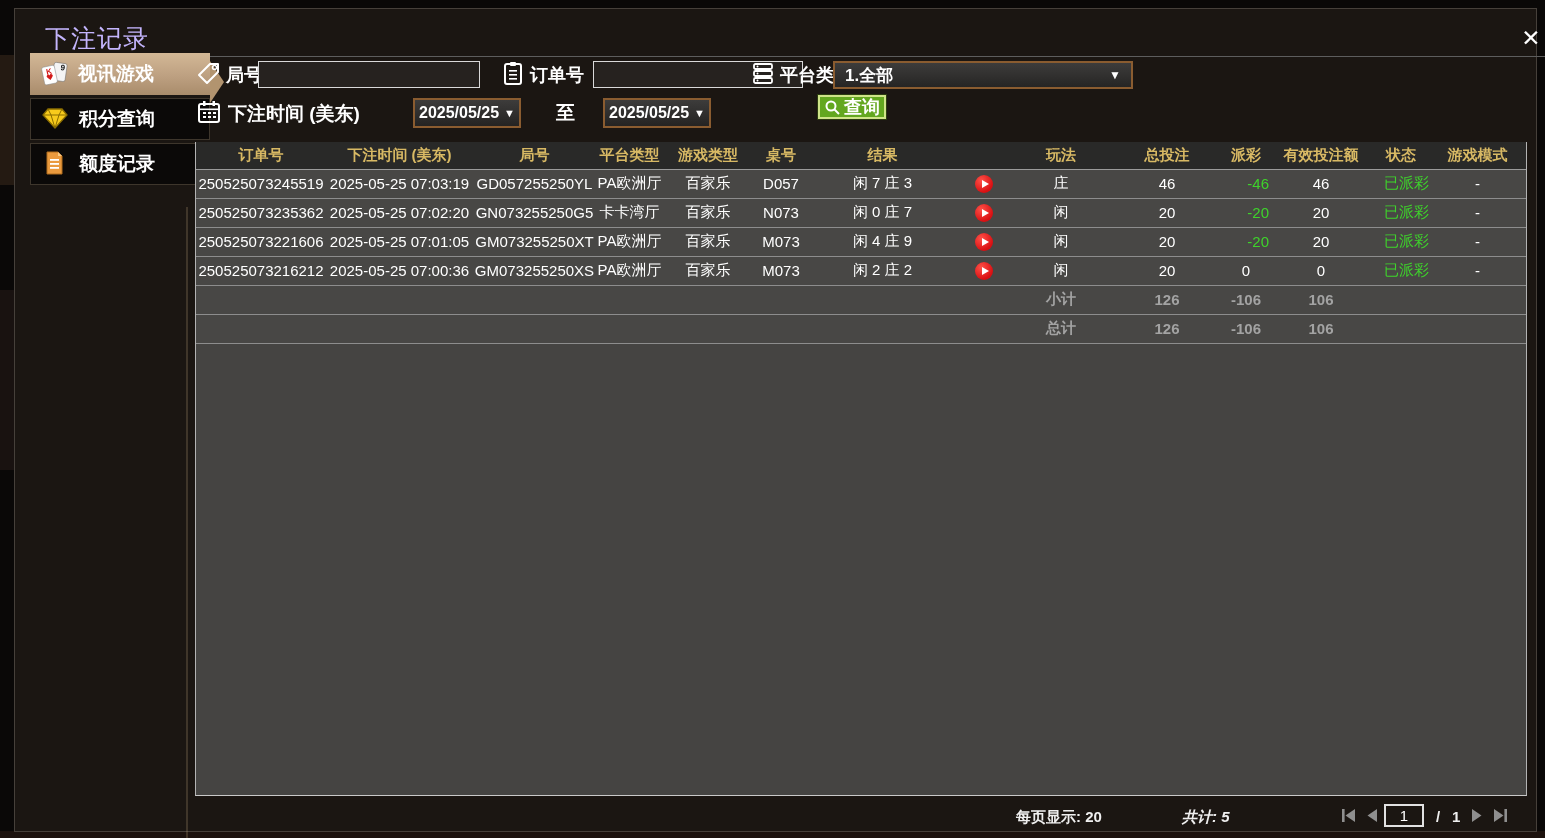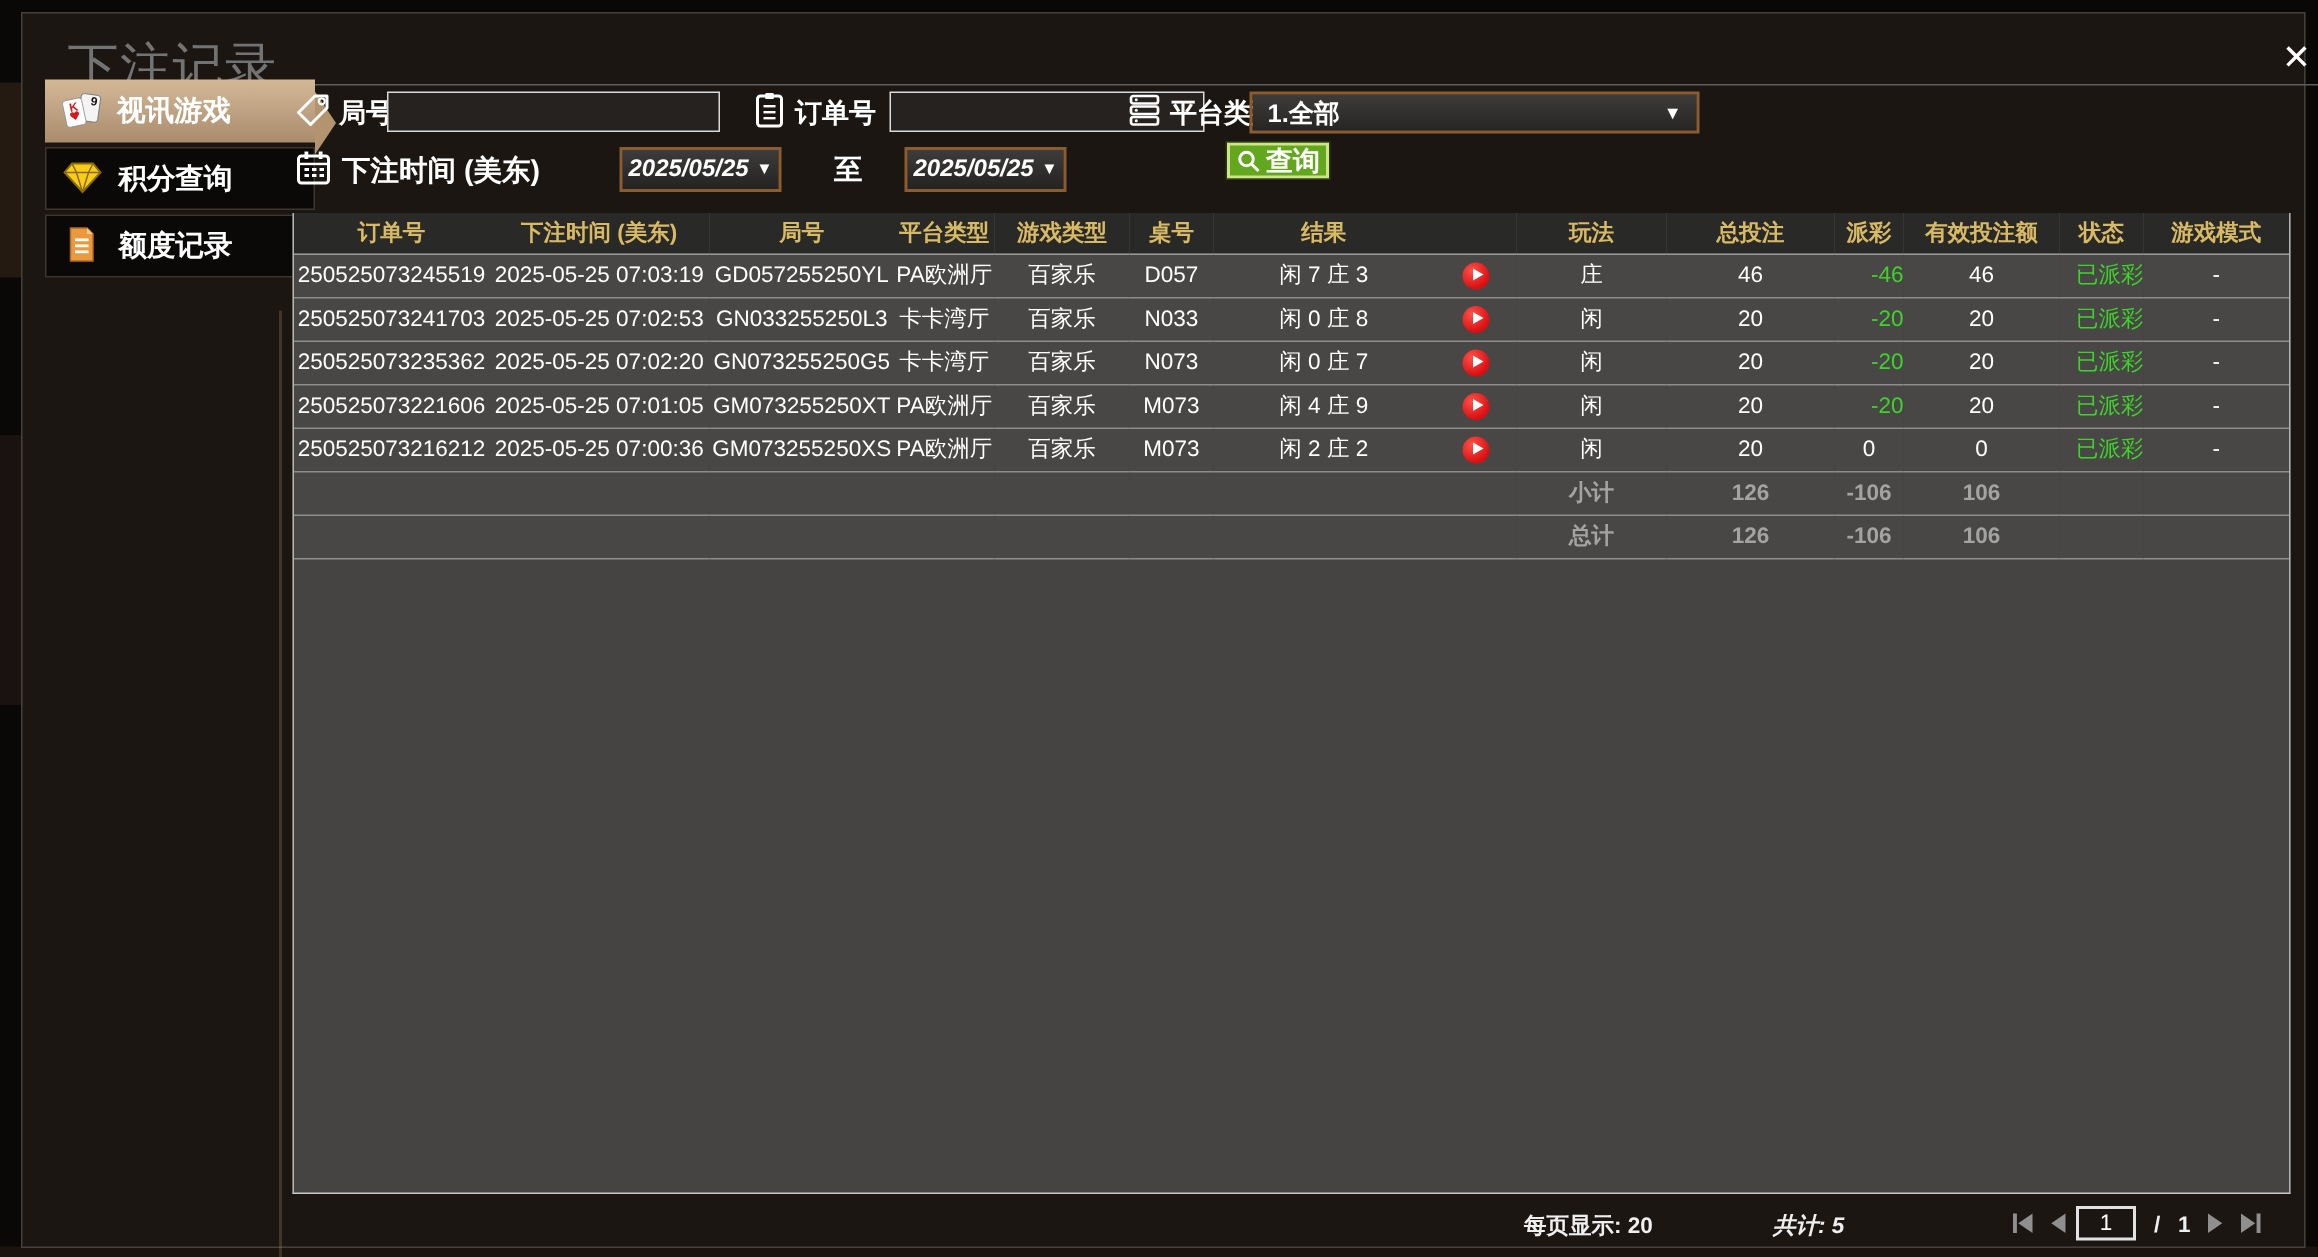--- a/index.html
+++ b/index.html
@@ -6,21 +6,21 @@
   html,body { width:1545px; height:838px; background:#080606; overflow:hidden;
               font-family:"Liberation Sans", sans-serif; }
   .stage { position:absolute; left:0; top:0; width:1545px; height:838px; background:#0a0807; }
   .bleed-left1 { position:absolute; left:0; top:55px; width:14px; height:130px; background:#241a12; }
   .bleed-left2 { position:absolute; left:0; top:290px; width:14px; height:180px; background:#191210; }
   .bleed-bottom { position:absolute; left:0; top:831px; width:1545px; height:7px; background:#1c120e; }
 
   .modal { position:absolute; left:14px; top:8px; width:1523px; height:824px;
            background:#1b1612; border:1px solid #46403a; }
 
-  .title { position:absolute; left:30px; top:13px; color:#737373; font-size:34px; letter-spacing:1px; }
+  .title { position:absolute; left:30px; top:13px; color:#c4b5fd; font-size:25px; letter-spacing:1px; }
   .close-btn { position:absolute; left:1500px; top:13px; width:32px; height:32px; color:#ffffff;
                font-size:23px; text-align:center; line-height:32px; cursor:pointer; }
   .title-sep { position:absolute; left:15px; top:47px; width:1521px; height:1px; background:#5d5d5d; }
 
   
   .side-item { position:absolute; left:15px; width:180px; height:42px; background:#0b0908;
                border:1px solid #3e362c; display:flex; align-items:center; cursor:pointer; }
   .side-item .lbl { color:#ffffff; font-size:19px; font-weight:bold; margin-left:8px; }
   .side-item.active { background:linear-gradient(180deg,#d3b896 0%,#bda081 55%,#a98c6b 100%); border:none; }
   .side-arrow { position:absolute; left:195px; top:52px; width:0; height:0;
@@ -34,21 +34,21 @@
   .ficon  { position:absolute; width:26px; height:26px; }
   .txt-input { position:absolute; height:27px; background:#26221f; border:1px solid #d9d9d9;
                color:#ffffff; font-size:15px; padding:0 6px; font-family:"Liberation Sans",sans-serif; }
   .dropdown { position:absolute; left:833px; top:61px; width:300px; height:28px;
               border:2px solid #8a5c30; background:linear-gradient(180deg,#3d3c3b,#262524);
               color:#ffffff; font-size:17px; display:flex; align-items:center; cursor:pointer; }
   .dropdown .val { margin-left:10px;font-weight:bold; }
   .dropdown .arr { position:absolute; right:10px; font-size:12px; color:#ffffff; }
   .datebox { position:absolute; top:98px; width:108px; height:30px; border:2px solid #8a5c30;
              background:linear-gradient(180deg,#3d3c3b,#242322); color:#ffffff; font-size:16px;
-             font-weight:bold; display:flex; align-items:center; justify-content:center; gap:5px; cursor:pointer;font-style:italic; }
+             font-weight:bold; display:flex; align-items:center; justify-content:center; gap:5px; cursor:pointer; }
   .datebox .arr { font-size:11px; }
   .to-label { position:absolute; left:556px; top:100px; color:#ffffff; font-size:19px; font-weight:bold; }
   .search-btn { position:absolute; left:818px; top:95px; width:68px; height:24px;
                 background:#63a71f; border:2px solid #cfe489; outline:1px solid #2c3c10;
                 color:#ffffff; font-size:18px; font-weight:bold; display:flex; align-items:center;
                 justify-content:center; gap:3px; cursor:pointer; }
 
   
   .table-wrap { position:absolute; left:195px; top:142px; width:1332px; height:654px;
                 background:#454442; border-left:1px solid #b3b3b3; border-right:1px solid #b3b3b3;
@@ -248,36 +248,20 @@
           <td>闲 7 庄 3</td>
           <td><span class="play"></span></td>
           <td>庄</td>
           <td>46</td>
           <td class="green">-46</td>
           <td>46</td>
           <td class="green">已派彩</td>
           <td>-</td>
         </tr>
         <tr>
-          <td>250525073241703</td>
-          <td>2025-05-25 07:02:53</td>
-          <td>GN033255250L3</td>
-          <td>卡卡湾厅</td>
-          <td>百家乐</td>
-          <td>N033</td>
-          <td>闲 0 庄 8</td>
-          <td><span class="play"></span></td>
-          <td>闲</td>
-          <td>20</td>
-          <td class="green">-20</td>
-          <td>20</td>
-          <td class="green">已派彩</td>
-          <td>-</td>
-        </tr>
-        <tr>
           <td>250525073235362</td>
           <td>2025-05-25 07:02:20</td>
           <td>GN073255250G5</td>
           <td>卡卡湾厅</td>
           <td>百家乐</td>
           <td>N073</td>
           <td>闲 0 庄 7</td>
           <td><span class="play"></span></td>
           <td>闲</td>
           <td>20</td>

